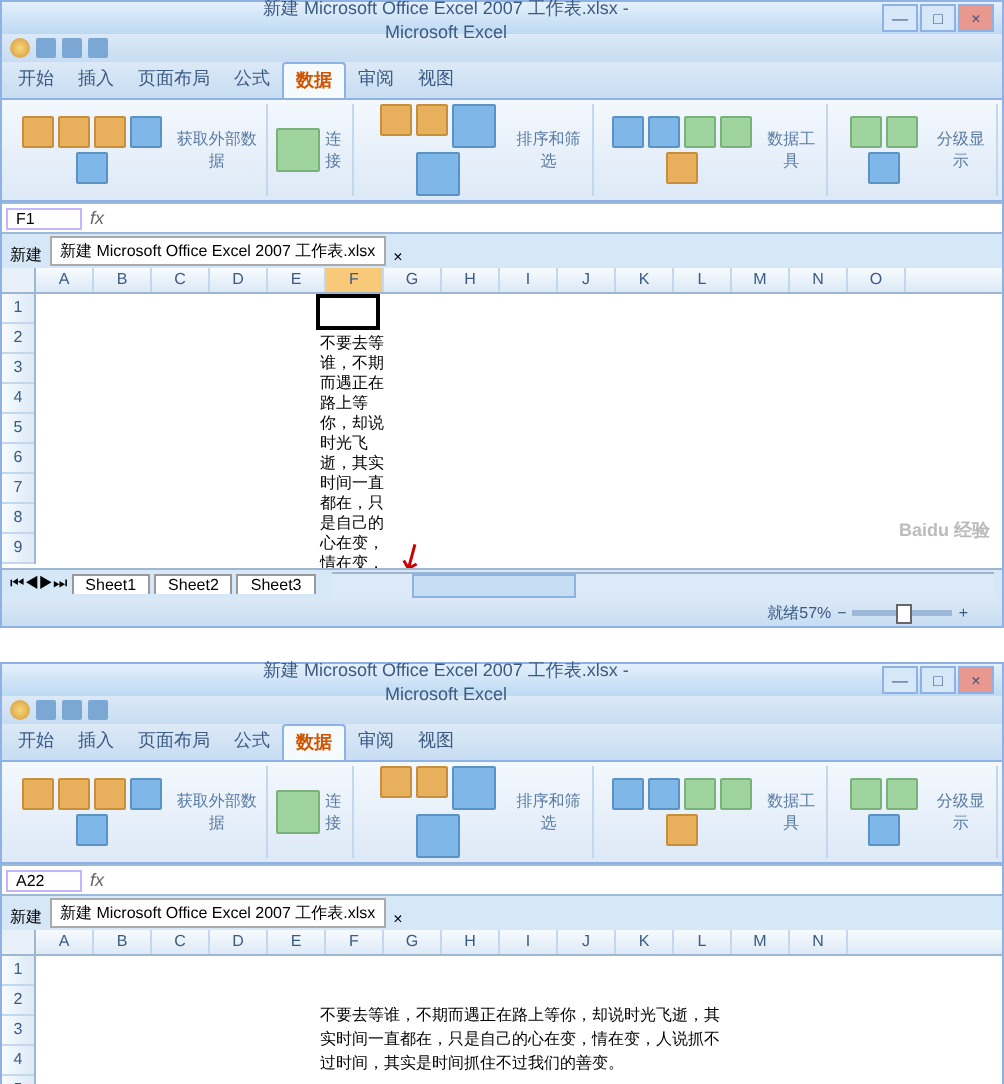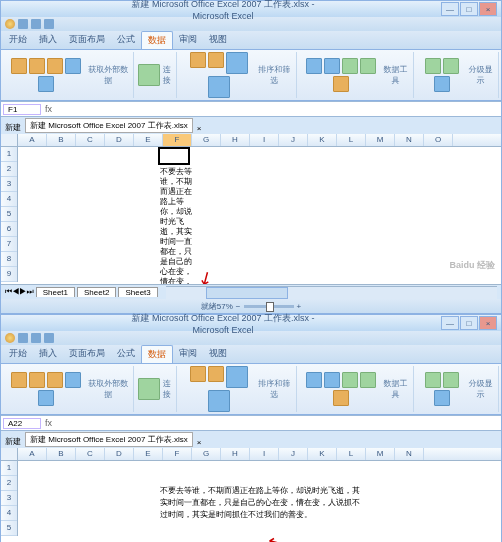--- a/index.html
+++ b/index.html
@@ -1,27 +1,27 @@
 <!DOCTYPE html>
 <html><head>
 <meta charset="utf-8">
 <style>
 body{margin:0;font-family:"Microsoft YaHei",SimSun,sans-serif;font-size:9px;background:#fff;width:502px}
-.excel-window{background:#14532d;border:1px solid #8db2e3;margin-bottom:0}
+.excel-window{background:#14532d;border:1px solid #8db2e3;margin-bottom:17px}
 .titlebar{background:linear-gradient(#e4f0fb,#bdd9f3);height:16px;display:flex;align-items:center;padding:0 4px;font-size:9px;color:#3b5a82}
 .titlebar .spacer{flex:1}
 .title-text{text-align:center;flex:2;color:#3b5a82}
 .win-btns{display:flex;gap:1px}
 .win-btn{width:16px;height:12px;background:#d6e7f8;border:1px solid #8db2e3;display:flex;align-items:center;justify-content:center;font-size:8px}
 .win-btn.close{background:#e8988f}
 .qat{background:linear-gradient(#dce9f7,#c7ddf2);height:14px;display:flex;align-items:center;padding:0 4px;gap:3px}
 .qat-ico{width:10px;height:10px;background:#7aa7d4;border-radius:1px}
 .tabs{background:linear-gradient(#dce9f7,#c7ddf2);display:flex;padding:0 2px;font-size:9px;border-bottom:1px solid #8db2e3}
 .tab{padding:2px 6px;color:#3b5a82;cursor:pointer}
-.tab.active{background:#f5fafd;border:1px solid #8db2e3;border-bottom:none;border-radius:2px 2px 0 0;color:#d35400;font-weight:normal}
+.tab.active{background:#f5fafd;border:1px solid #8db2e3;border-bottom:none;border-radius:2px 2px 0 0;color:#d35400;font-weight:bold}
 .ribbon{background:linear-gradient(#f3f8fd,#dde9f7);height:46px;display:flex;padding:2px;gap:1px;border-bottom:1px solid #8db2e3}
 .rgroup{border-right:1px solid #c4d8ed;padding:1px 3px;display:flex;flex-direction:row;align-items:center;justify-content:space-between}
 .rgroup-icons{display:flex;gap:2px;flex-wrap:wrap;justify-content:center}
 .rico{width:14px;height:14px;background:#e8b05c;border:1px solid #c78f3a;border-radius:1px}
 .rico.b{background:#7fb8e8;border-color:#5a93c3}
 .rico.g{background:#9fd49f;border-color:#7ab07a}
 .rico.big{width:20px;height:20px}
 .rgroup-label{font-size:8px;color:#5a7ca3;text-align:center}
 .doc-tabs{background:#d6e7f8;display:flex;padding:1px 4px;font-size:8px;align-items:flex-end;gap:4px}
 .doc-tab{background:#fff;padding:1px 4px;border:1px solid #aaa}
@@ -33,30 +33,30 @@
 .ch.sel{background:#f9c97a}
 .grid-body{display:flex}
 .row-headers{width:16px;background:linear-gradient(90deg,#f7fbfe,#dce9f7);border-right:1px solid #9eb6ce}
 .rh{height:14px;border-bottom:1px solid #c4d8ed;text-align:center;font-size:8px;color:#3b5a82;line-height:14px}
 .cells{position:relative;flex:1}
 .sel-cell{border:2px solid #000;position:absolute}
 .text-content{position:absolute;font-size:8px;line-height:10px;color:#000;word-break:break-all}
 .arrow{position:absolute;color:#c00;font-size:18px;transform:rotate(-30deg)}
 .sheet-tabs{background:#d6e7f8;height:14px;display:flex;align-items:center;font-size:8px;padding:0 4px;gap:2px;border-top:1px solid #9eb6ce}
 .sheet-tab{background:#fff;padding:0 6px;border:1px solid #999;border-bottom:none}
-.statusbar{background:linear-gradient(#dce9f7,#c7ddf2);height:14px;display:flex;align-items:center;justify-content:center;padding:0 17px;font-size:8px;color:#3b5a82}
+.statusbar{background:linear-gradient(#dce9f7,#c7ddf2);height:14px;display:flex;align-items:center;justify-content:flex-end;padding:0 17px;font-size:8px;color:#3b5a82}
 .zoom{display:flex;align-items:center;gap:3px}
 .slider{width:50px;height:3px;background:#9cb9d9;position:relative}
 .slider::after{content:"";position:absolute;width:6px;height:8px;background:#fff;border:1px solid #666;left:22px;top:-3px}
 .watermark{position:absolute;right:6px;font-size:9px;color:rgba(120,120,120,.5);font-weight:bold}
 .wm1{bottom:30px}
 .scrollbar-h{height:12px;background:#dce9f7;border-top:1px solid #9eb6ce;position:relative}
 .sb-thumb{position:absolute;height:10px;background:#c7ddf2;border:1px solid #8db2e3;top:0;left:40px;width:80px}
 .formula-bar{background:#fff;height:14px;border-top:1px solid #9cb9d9;border-bottom:1px solid #9cb9d9;display:flex;align-items:center;padding:0 2px;gap:4px}
-.fx{color:#666;font-size:9px}
+.fx{font-style:italic;color:#666;font-size:9px}
 </style>
 </head>
 <body>
 
 <div class="excel-window">
   <div class="titlebar">
     <div class="spacer"></div>
     <div class="title-text">新建 Microsoft Office Excel 2007 工作表.xlsx - Microsoft Excel</div>
     <div class="spacer"></div>
     <div class="win-btns">

